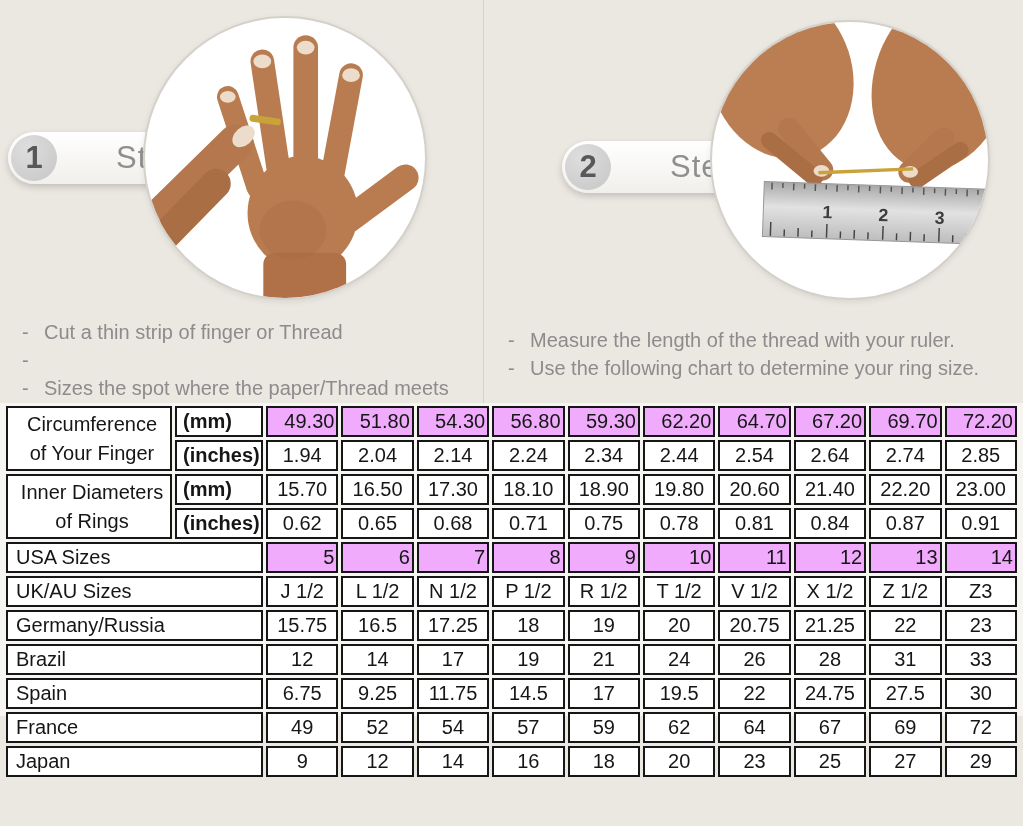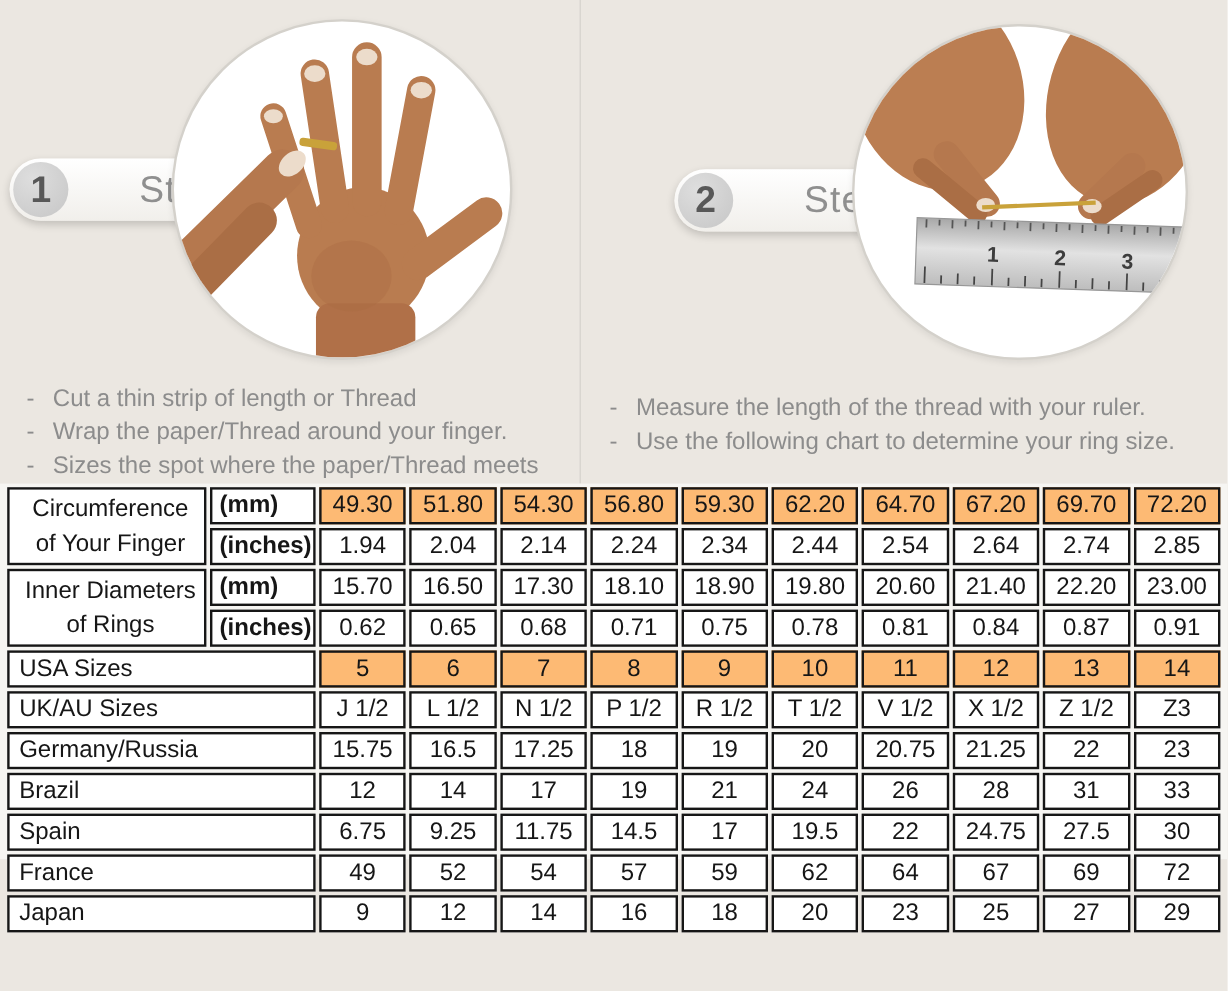--- a/index.html
+++ b/index.html
@@ -40,21 +40,21 @@
             background:#f6f5f2; padding:0; }
   table { border-collapse:separate; border-spacing:3px; table-layout:fixed;
           width:1017px; margin:0 auto; }
   td { border:2px solid #161616; background:#ffffff; height:31px;
        font-size:20px; color:#161616; padding:0 2px; vertical-align:middle;
        overflow:hidden; white-space:nowrap; }
   td.lbl   { text-align:left; padding-left:8px; }
   td.group { text-align:center; line-height:1.45; white-space:normal; }
   td.unit  { text-align:left; padding-left:6px;font-weight:bold; }
   td.val   { text-align:center; }
-  td.shaded{ background:#fdba74; }
+  td.shaded{ background:#f0abfc;text-align:right; }
 </style>
 </head>
 <body>
 
 <div class="page">
 
   <div class="top">
 
     <div class="badge badge-1">
       <span class="num">1</span>
@@ -89,25 +89,24 @@
         </g>
         <ellipse cx="100" cy="120" rx="13" ry="9" fill="#ecdccb" transform="rotate(-42 100 120)"></ellipse>
 
         <rect x="106" y="100" width="32" height="7" rx="3" fill="#c9a23a" transform="rotate(8 122 103)"></rect>
       </svg>
     </div>
 
     <ul class="bullets bullets-1">
         <li>
           <span class="dash">-</span>
-          <span>Cut a thin strip of length or Thread</span>
-        </li>
-        <li>
-          <span class="dash">-</span>
-          <span>Wrap the paper/Thread around your finger.</span>
+          <span>Cut a thin strip of finger or Thread</span>
+        </li>
+        <li>
+          <span class="dash">-</span>
         </li>
         <li>
           <span class="dash">-</span>
           <span>Sizes the spot where the paper/Thread meets</span>
         </li>
       </ul>
 
     <div class="vdivider"></div>
 
     <div class="badge badge-2">

